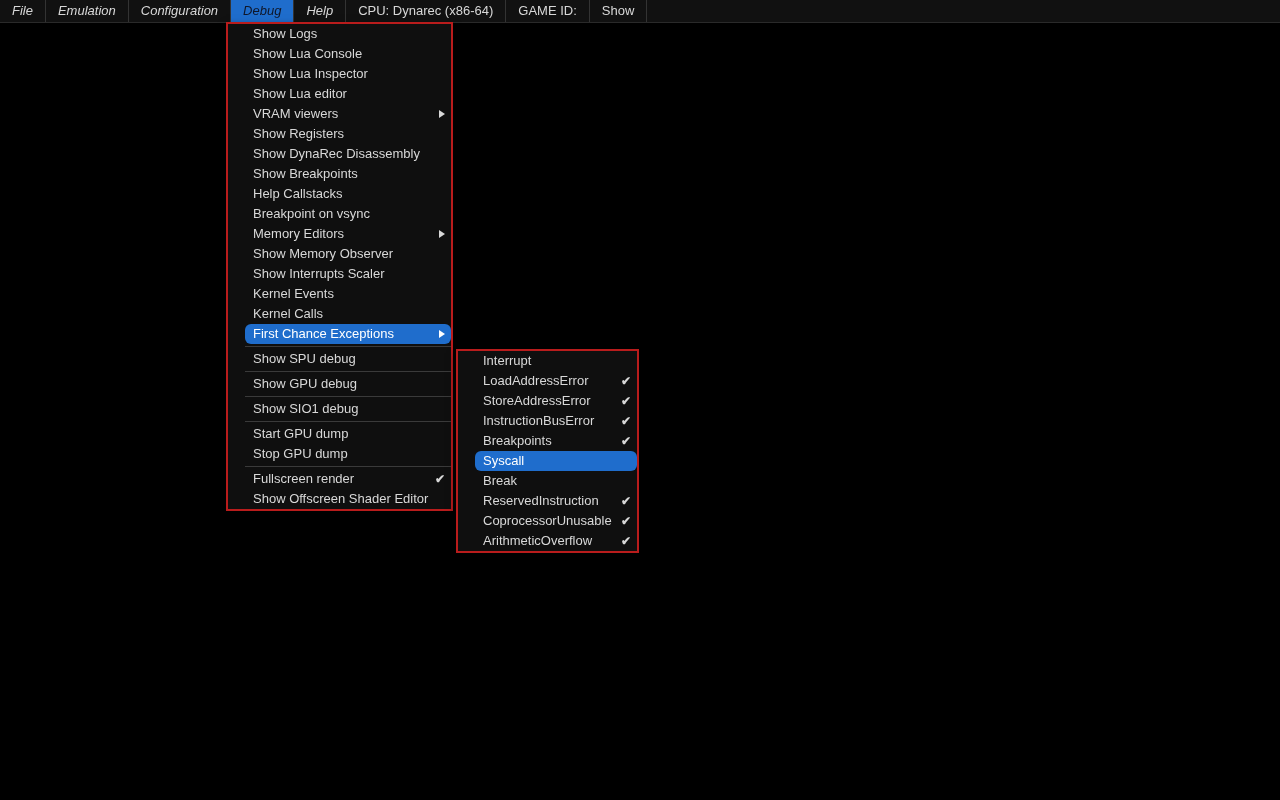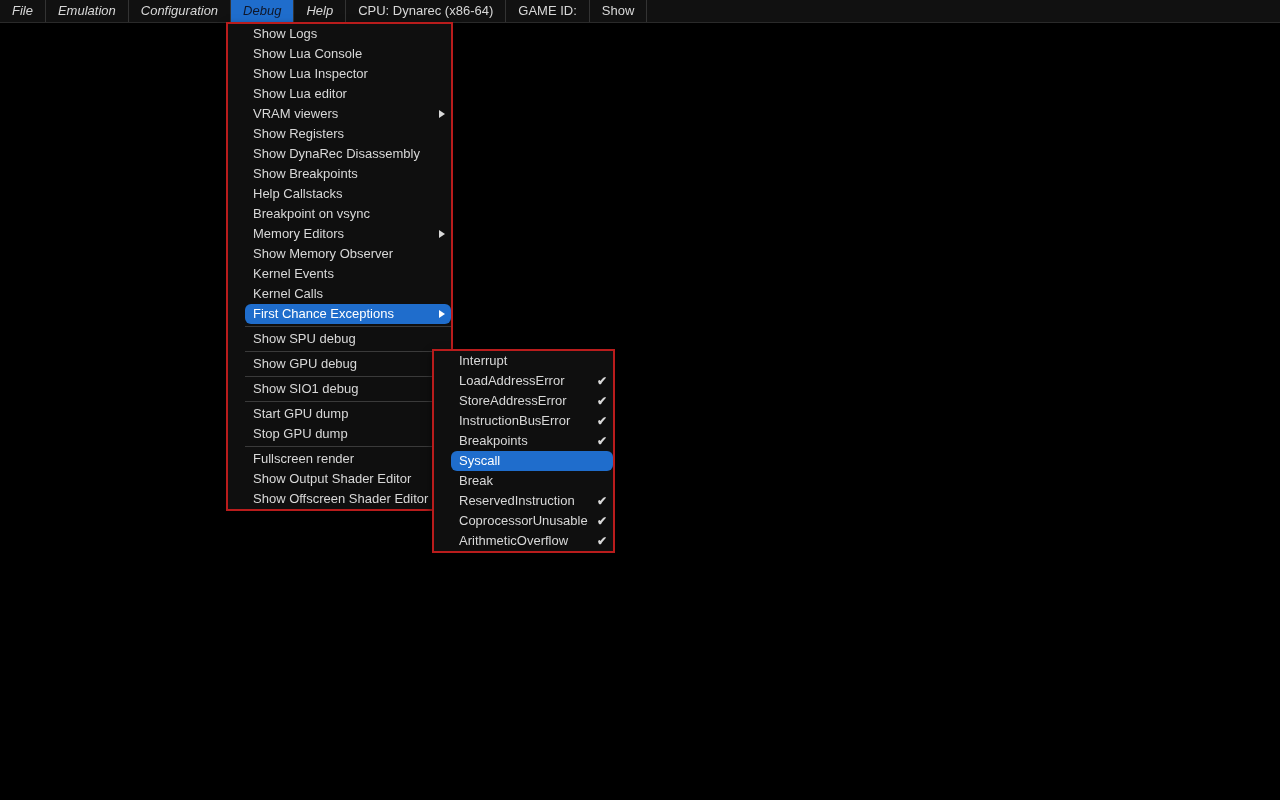--- a/index.html
+++ b/index.html
@@ -42,21 +42,21 @@
     border: 2px solid #b91c1c;
     box-shadow: 0 4px 8px rgba(0,0,0,.6);
     padding-left: 17px;
   }
   .debug-menu {
     left: 226px;
     top: 22px;
     width: 206px;
   }
   .submenu {
-    left: 432px;
+    left: 456px;
     top: 349px;
     width: 162px;
   }
   .menu-item {
     position: relative;
     padding: 2px 22px 2px 8px;
     line-height: 16px;
     cursor: default;
     white-space: nowrap;
   }
@@ -110,35 +110,35 @@
     <div class="menu-item"><span>Show Lua Inspector</span></div>
     <div class="menu-item"><span>Show Lua editor</span></div>
     <div class="menu-item"><span>VRAM viewers</span><span class="arrow"></span></div>
     <div class="menu-item"><span>Show Registers</span></div>
     <div class="menu-item"><span>Show DynaRec Disassembly</span></div>
     <div class="menu-item"><span>Show Breakpoints</span></div>
     <div class="menu-item"><span>Help Callstacks</span></div>
     <div class="menu-item"><span>Breakpoint on vsync</span></div>
     <div class="menu-item"><span>Memory Editors</span><span class="arrow"></span></div>
     <div class="menu-item"><span>Show Memory Observer</span></div>
+    <div class="menu-item"><span>Show Interrupts Scaler</span></div>
     <div class="menu-item"><span>Kernel Events</span></div>
     <div class="menu-item"><span>Kernel Calls</span></div>
     <div class="menu-item highlight"><span>First Chance Exceptions</span><span class="arrow"></span></div>
     <div class="separator"></div>
     <div class="menu-item"><span>Show SPU debug</span></div>
     <div class="separator"></div>
     <div class="menu-item"><span>Show GPU debug</span></div>
     <div class="separator"></div>
     <div class="menu-item"><span>Show SIO1 debug</span></div>
     <div class="separator"></div>
     <div class="menu-item"><span>Start GPU dump</span></div>
     <div class="menu-item"><span>Stop GPU dump</span></div>
     <div class="separator"></div>
     <div class="menu-item"><span>Fullscreen render</span><span class="check">✔</span></div>
-    <div class="menu-item"><span>Show Output Shader Editor</span></div>
     <div class="menu-item"><span>Show Offscreen Shader Editor</span></div>
   </div>
 <div class="dropdown submenu" id="submenu">
     <div class="menu-item"><span>Interrupt</span></div>
     <div class="menu-item"><span>LoadAddressError</span><span class="check">✔</span></div>
     <div class="menu-item"><span>StoreAddressError</span><span class="check">✔</span></div>
     <div class="menu-item"><span>InstructionBusError</span><span class="check">✔</span></div>
     <div class="menu-item"><span>Breakpoints</span><span class="check">✔</span></div>
     <div class="menu-item highlight"><span>Syscall</span></div>
     <div class="menu-item"><span>Break</span></div>

